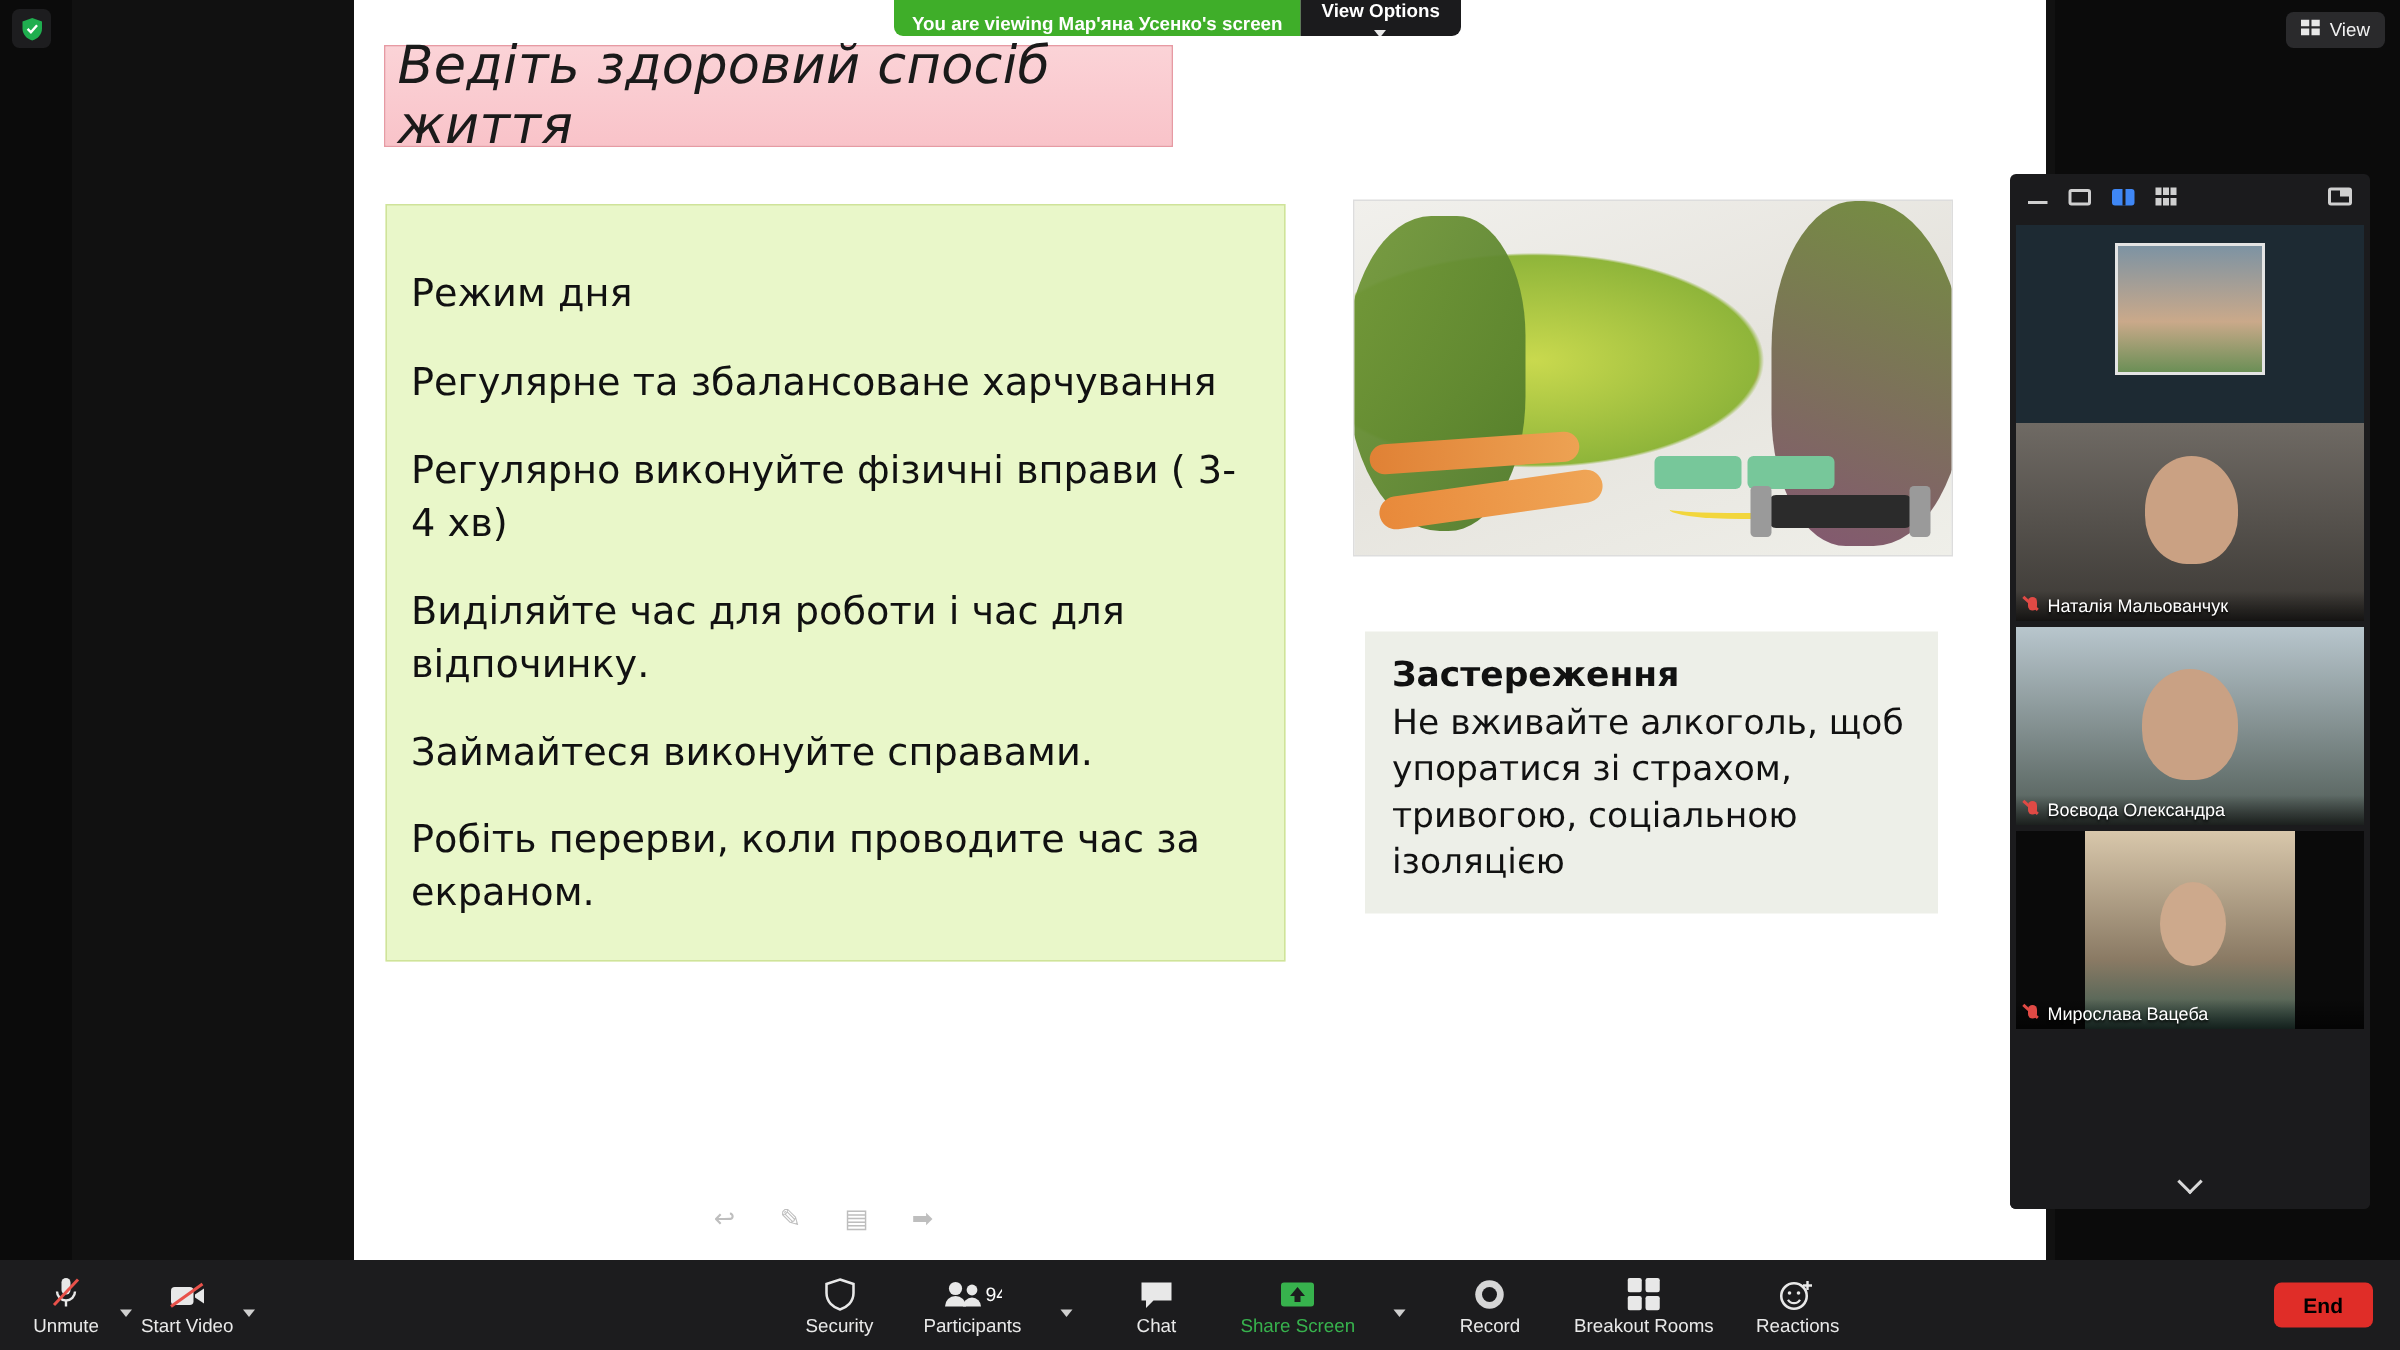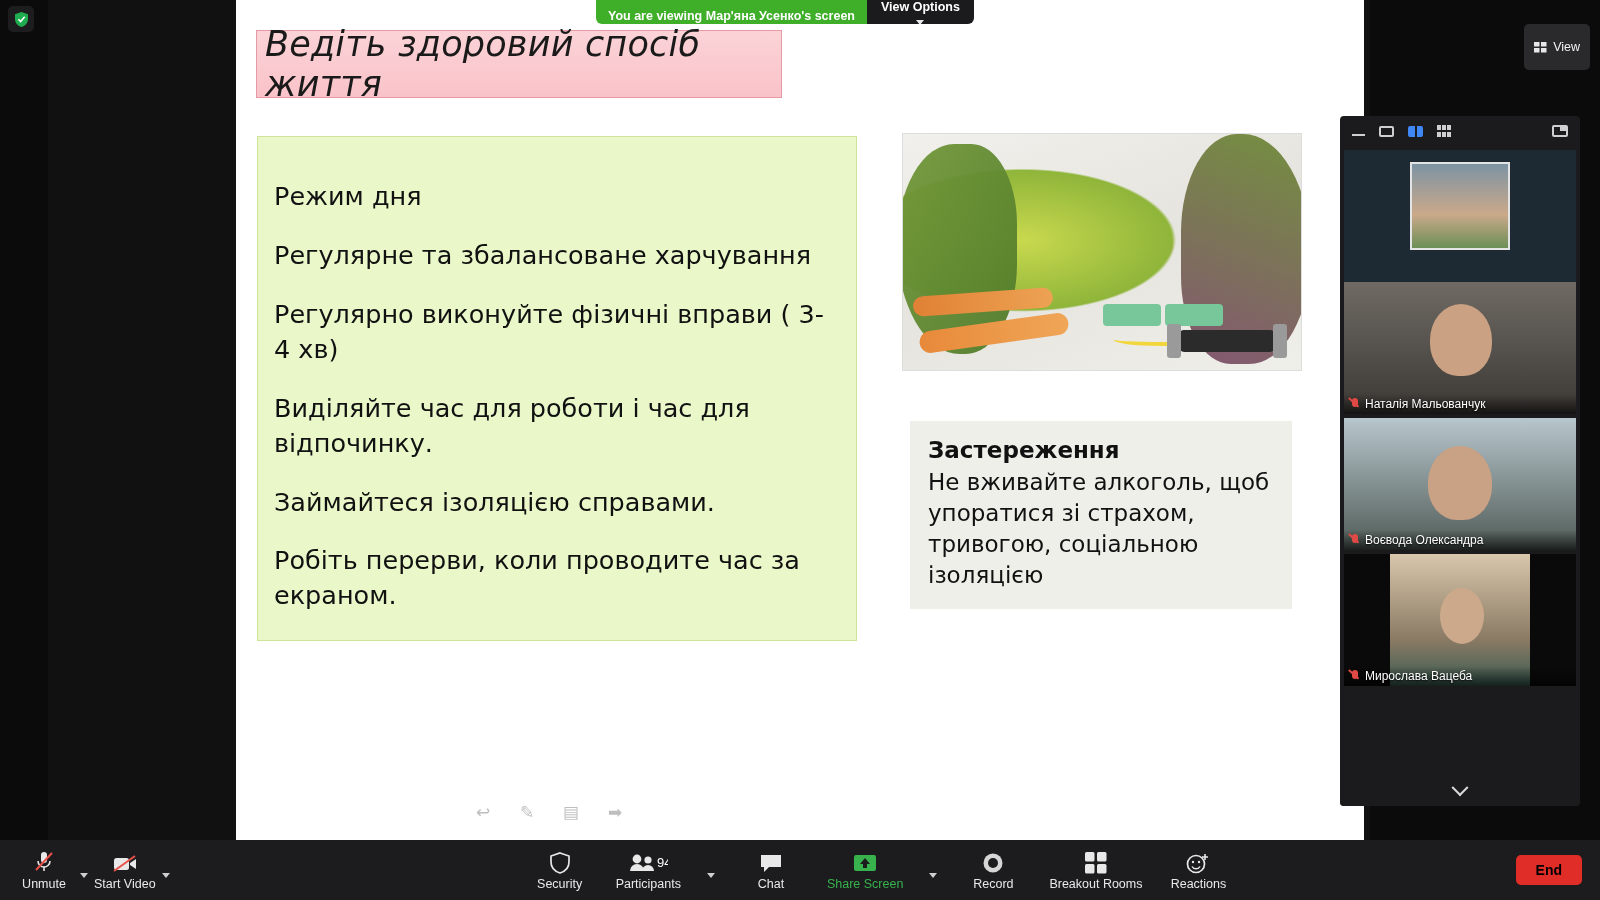--- a/index.html
+++ b/index.html
@@ -36,24 +36,24 @@
   
   .shield-badge {
     position: absolute; top: 6px; left: 8px;
     width: 26px; height: 26px; border-radius: 5px;
     background: #1d1d1f; display: flex; align-items: center; justify-content: center;
     z-index: 35;
   }
 
   
   .view-btn {
-    position: absolute; top: 24px; right: 10px;
+    position: absolute; top: 8px; right: 10px;
     background: #2a2a2c; color: #f2f2f2;
     font-size: 12.5px; border-radius: 5px;
-    padding: 16px 10px; display: flex; align-items: center; gap: 6px;
+    padding: 5px 10px; display: flex; align-items: flex-start; gap: 6px;
     z-index: 35;
   }
 
   
   .share-area {
     position: absolute; left: 48px; top: 0; width: 1322px; height: 840px;
     background: #111; overflow: hidden;
   }
   .slide {
     position: absolute; left: 188px; top: 0; width: 1128px; height: 840px;
@@ -213,21 +213,21 @@
 
       <div class="slide-title">
         <span>Ведіть здоровий спосіб життя</span>
       </div>
 
       <div class="green-box">
         <p>Режим дня</p>
         <p>Регулярне та збалансоване харчування</p>
         <p>Регулярно виконуйте фізичні вправи ( 3- 4 хв)</p>
         <p>Виділяйте час для роботи і час для відпочинку.</p>
-        <p>Займайтеся ізоляцією справами.</p>
+        <p>Займайтеся виконуйте справами.</p>
         <p>Робіть перерви, коли проводите час за екраном.</p>
       </div>
 
       <div class="photo">
         <div class="leaf-l"></div>
         <div class="leaf-r"></div>
         <div class="carrot"></div>
         <div class="carrot2"></div>
         <div class="band"></div>
         <div class="band2"></div>

